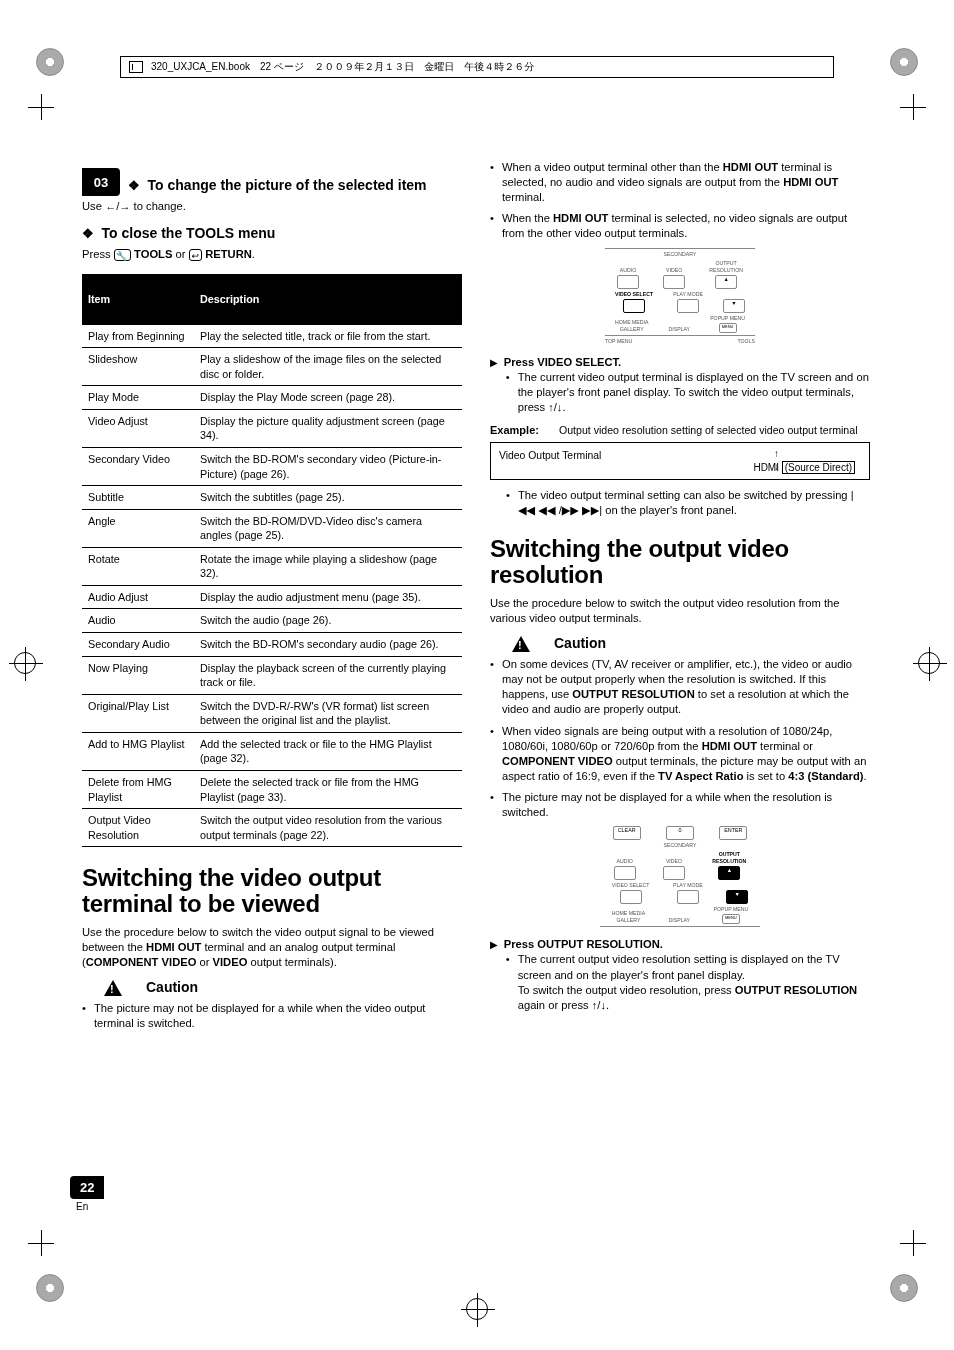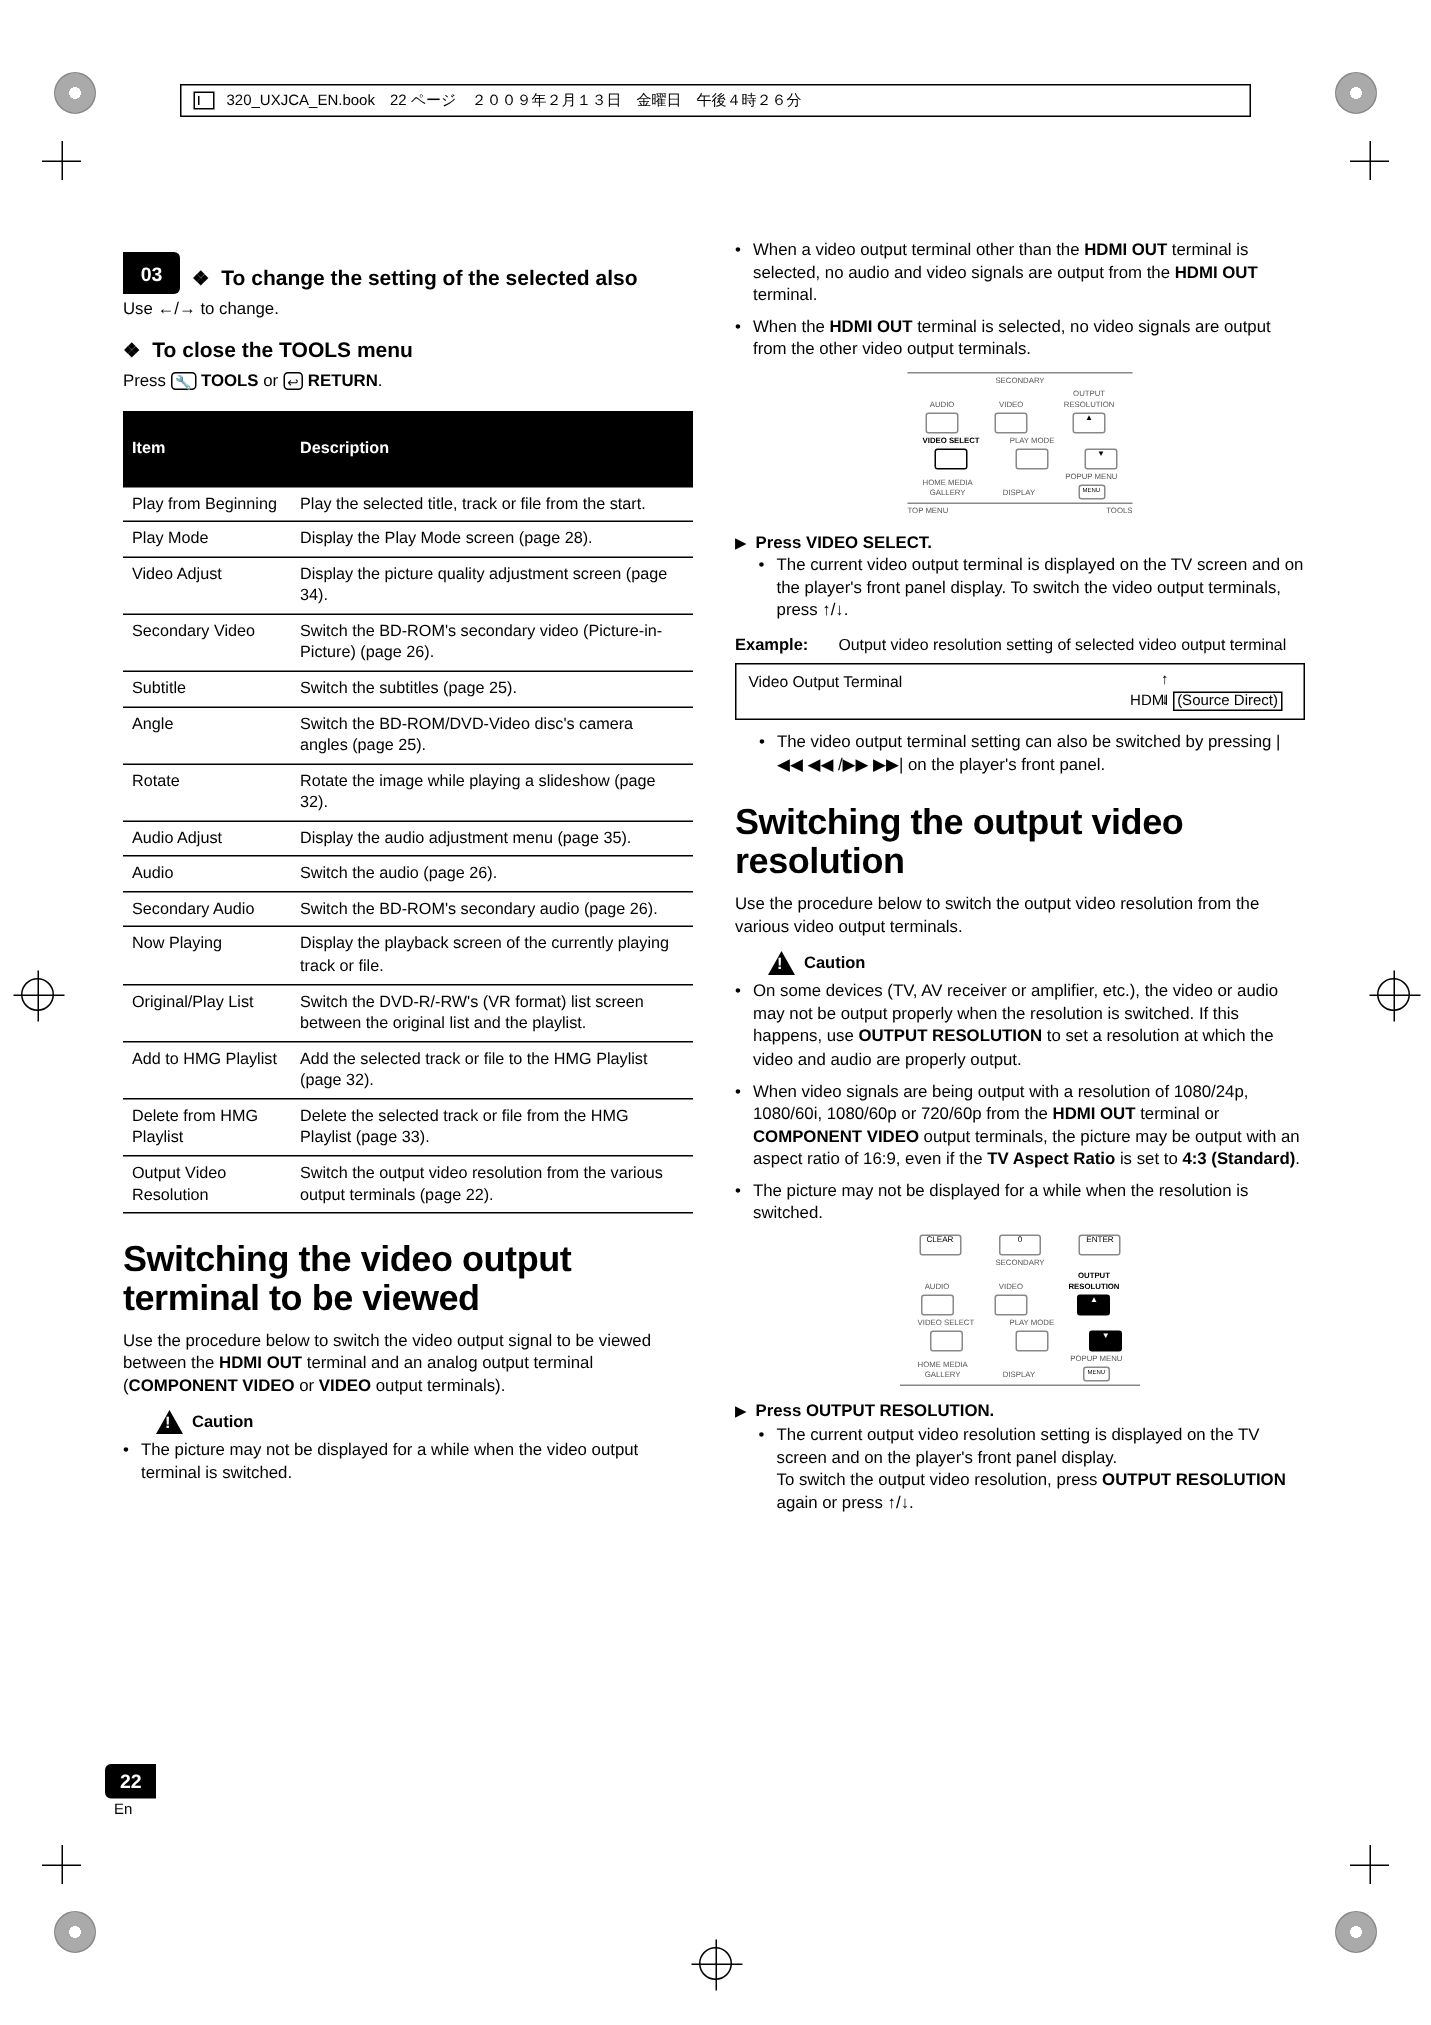--- a/index.html
+++ b/index.html
@@ -37,21 +37,21 @@
   .press-line { margin-bottom: 12px; font-size: 11.2px; }
   .iconbtn { display:inline-block; border:1px solid #000; border-radius:3px; font-size:9px; padding:0 2px; height:12px; line-height:12px; vertical-align:middle; }
 
   table.tools { width: 100%; border-collapse: collapse; font-size: 10.8px; }
   table.tools th { background:#000; color:#fff; text-align:left; padding:18px 6px; font-weight:bold; }
   table.tools td { border-bottom: 0.5px solid #000; padding: 4px 6px; vertical-align: top; }
   table.tools td:first-child { width: 112px; }
 
   h1.big { font-family: "Arial Black", Arial, sans-serif; font-weight: 900; font-size: 24px; line-height: 1.08; margin: 18px 0 8px; letter-spacing: -0.3px; }
   .para { margin-bottom: 8px; }
-  .caution-row { display:flex; align-items:center; gap:6px; margin: 8px 0 4px; font-weight:bold; font-size:11px; }
+  .caution-row { display:flex; align-items:center; gap:24px; margin: 8px 0 4px; font-weight:bold; font-size:14px; }
   .caution-tri { width:0;height:0;border-left:9px solid transparent;border-right:9px solid transparent;border-bottom:16px solid #000; position:relative; }
   .caution-tri::after{content:"!";position:absolute;color:#fff;left:-3px;top:2px;font-size:11px;font-weight:bold;}
   ul.bul { list-style: none; padding-left: 0; }
   ul.bul > li { position: relative; padding-left: 12px; margin-bottom: 6px; }
   ul.bul > li::before { content: "•"; position:absolute; left:0; top:0; }
   ul.sub { list-style:none; padding-left:0; }
   ul.sub > li { position:relative; padding-left:14px; margin-bottom:4px; }
   ul.sub > li::before { content:"•"; position:absolute; left:2px; top:0; }
 
   .remote { width: 160px; margin: 6px auto 10px; font-size: 5.4px; text-align:center; }
@@ -104,21 +104,21 @@
 </div>
 
 <div class="chapter-tab">03</div>
 
 <div class="page">
 
   <div class="col">
     <div style="height:6px;"></div>
     <h2 class="sect" style="margin-left:46px;">
       <span class="diamond">❖</span>
-      <span>To change the setting of the selected also</span>
+      <span>To change the picture of the selected item</span>
     </h2>
     <div class="use-line">
       <span>Use </span><span>←/→</span><span> to change.</span>
     </div>
 
     <h2 class="sect">
       <span class="diamond">❖</span>
       <span>To close the TOOLS menu</span>
     </h2>
     <div class="press-line">
@@ -137,20 +137,24 @@
         <th>Item</th>
         <th>Description</th>
       </tr>
         </thead>
       <tbody id="tools-tbody">
           <tr>
             <td>Play from Beginning</td>
             <td>Play the selected title, track or file from the start.</td>
           </tr>
           <tr>
+            <td>Slideshow</td>
+            <td>Play a slideshow of the image files on the selected disc or folder.</td>
+          </tr>
+          <tr>
             <td>Play Mode</td>
             <td>Display the Play Mode screen (page 28).</td>
           </tr>
           <tr>
             <td>Video Adjust</td>
             <td>Display the picture quality adjustment screen (page 34).</td>
           </tr>
           <tr>
             <td>Secondary Video</td>
             <td>Switch the BD-ROM's secondary video (Picture-in-Picture) (page 26).</td>

